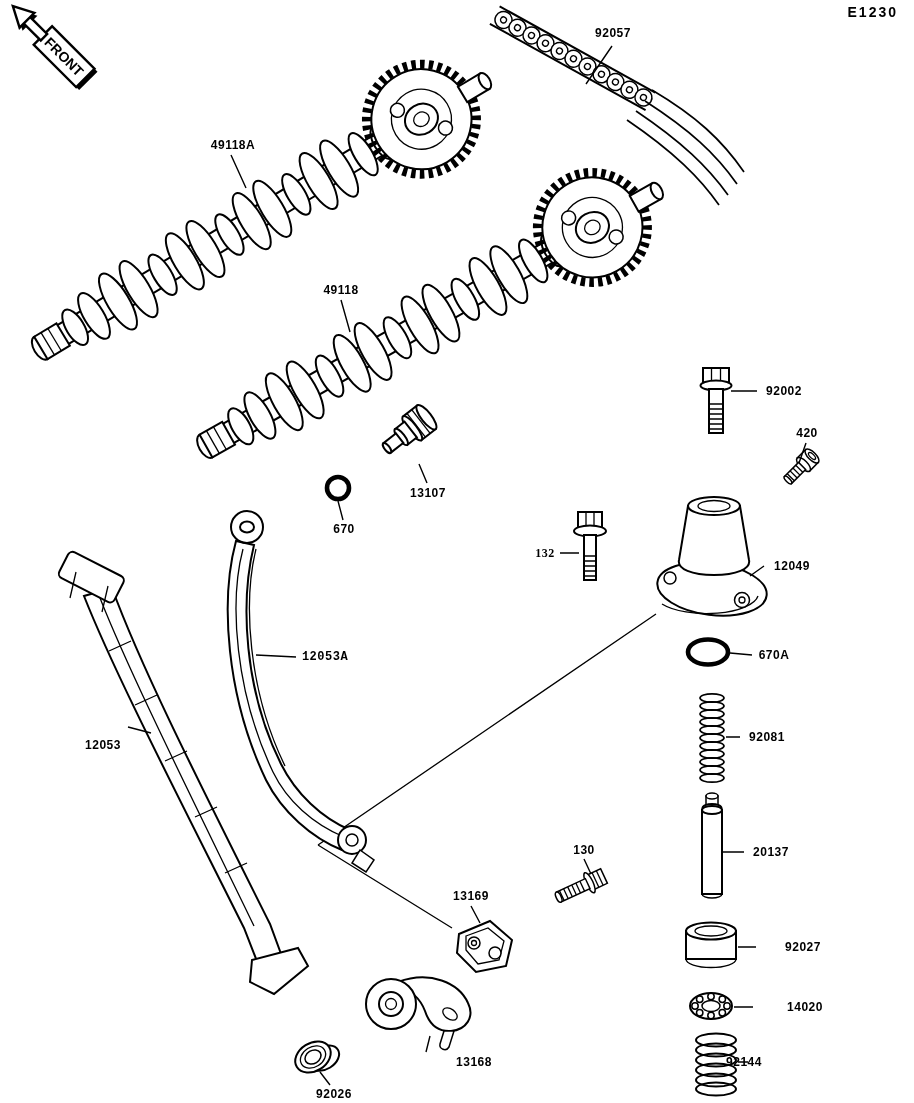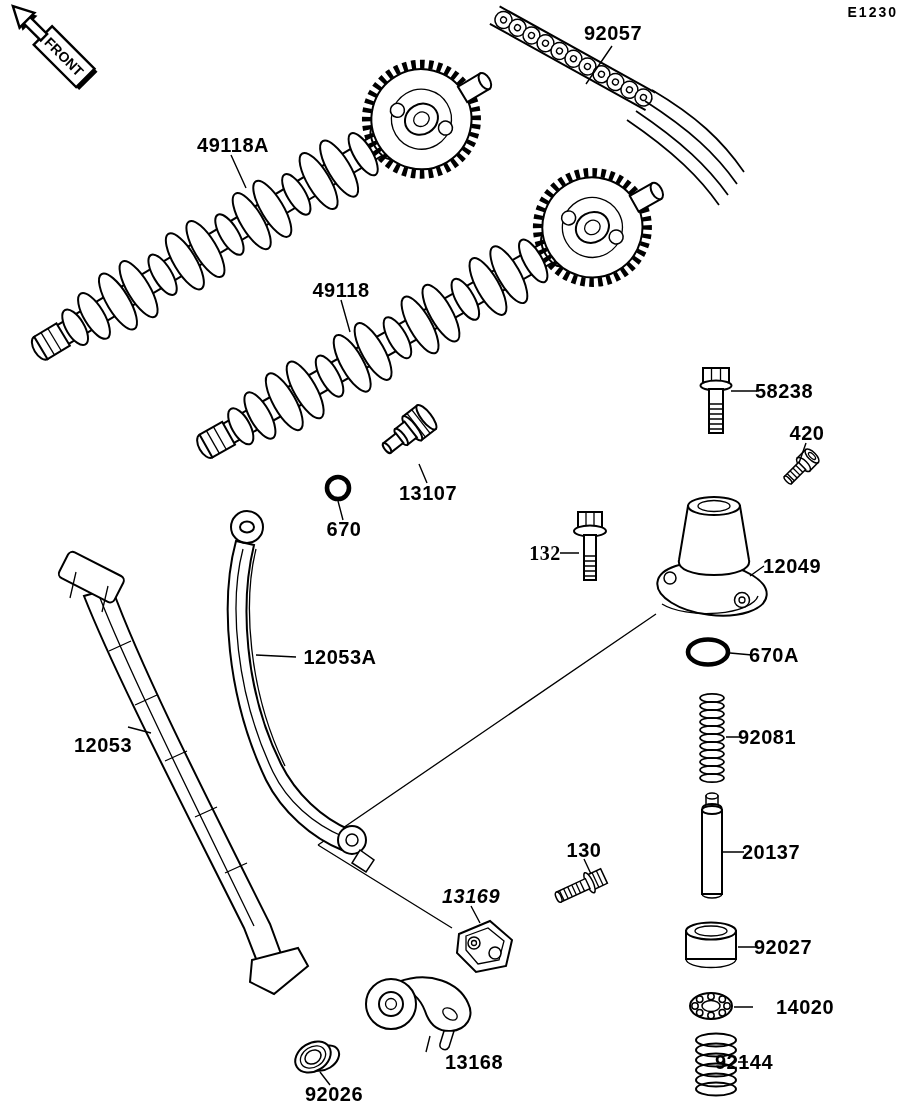--- a/index.html
+++ b/index.html
@@ -3,21 +3,21 @@
 <meta charset="utf-8">
 <style>
   * { margin:0; padding:0; box-sizing:border-box; }
   html,body { background:#ffffff; }
   body { font-family:"Liberation Sans", sans-serif; }
   .stage { position:relative; width:914px; height:1103px; background:#fff; overflow:hidden; }
   .stage svg { position:absolute; left:0; top:0; }
   .part-label {
     position:absolute; transform:translate(-50%,-50%);
     font-family:"Liberation Sans", sans-serif;
-    font-weight:700; font-size:20px; color:#000; white-space:nowrap;
+    font-weight:700; font-size:12px; color:#000; white-space:nowrap;
     letter-spacing:0.5px;
   }
   .code {
     position:absolute; top:4px; right:16px;
     font-weight:700; font-size:14px; letter-spacing:2px; color:#000;padding-left:12px;
   }
   svg .part { fill:#fff; stroke:#000; stroke-width:2; }
   svg .part15 { fill:#fff; stroke:#000; stroke-width:1.5; }
   svg .thin { fill:none; stroke:#000; stroke-width:1.3; }
   svg .line2 { fill:none; stroke:#000; stroke-width:2; }
@@ -308,33 +308,33 @@
     M426,1052 L430,1036
     M330,1085 L320,1072
     M748,1062 L738,1062"></path>
 </svg>
 
 <div class="code">E1230</div>
 <div>
       <div class="part-label" style="left: 613px; top: 33px;">92057</div>
       <div class="part-label" style="left: 233px; top: 145px;">49118A</div>
       <div class="part-label" style="left: 341px; top: 290px;">49118</div>
-      <div class="part-label" style="left: 784px; top: 391px;">58238</div>
+      <div class="part-label" style="left: 784px; top: 391px;">92002</div>
       <div class="part-label" style="left: 807px; top: 433px;">420</div>
       <div class="part-label" style="left: 428px; top: 493px;">13107</div>
       <div class="part-label" style="left: 344px; top: 529px;">670</div>
       <div class="part-label" style="left: 545px; top: 553px; font-family: Liberation Serif, serif;">132</div>
       <div class="part-label" style="left: 792px; top: 566px;">12049</div>
       <div class="part-label" style="left: 774px; top: 655px;">670A</div>
-      <div class="part-label" style="left: 340px; top: 657px;">12053A</div>
+      <div class="part-label" style="left: 325px; top: 657px; font-family: Liberation Mono, monospace;">12053A</div>
       <div class="part-label" style="left: 103px; top: 745px;">12053</div>
       <div class="part-label" style="left: 767px; top: 737px; text-align: center;">92081</div>
       <div class="part-label" style="left: 771px; top: 852px;">20137</div>
       <div class="part-label" style="left: 584px; top: 850px;">130</div>
-      <div class="part-label" style="left: 471px; top: 896px; font-style: italic;">13169</div>
-      <div class="part-label" style="left: 783px; top: 947px; text-align: right;">92027</div>
+      <div class="part-label" style="left: 471px; top: 896px;">13169</div>
+      <div class="part-label" style="left: 803px; top: 947px; text-align: right;">92027</div>
       <div class="part-label" style="left: 780px; top: 1007px; margin-left: 25px;">14020</div>
       <div class="part-label" style="left: 426px; top: 1062px; margin-left: 48px;">13168</div>
       <div class="part-label" style="left: 334px; top: 1094px;">92026</div>
       <div class="part-label" style="left: 744px; top: 1062px;">92144</div>
     </div>
 
 </div>
 
 </body></html>

